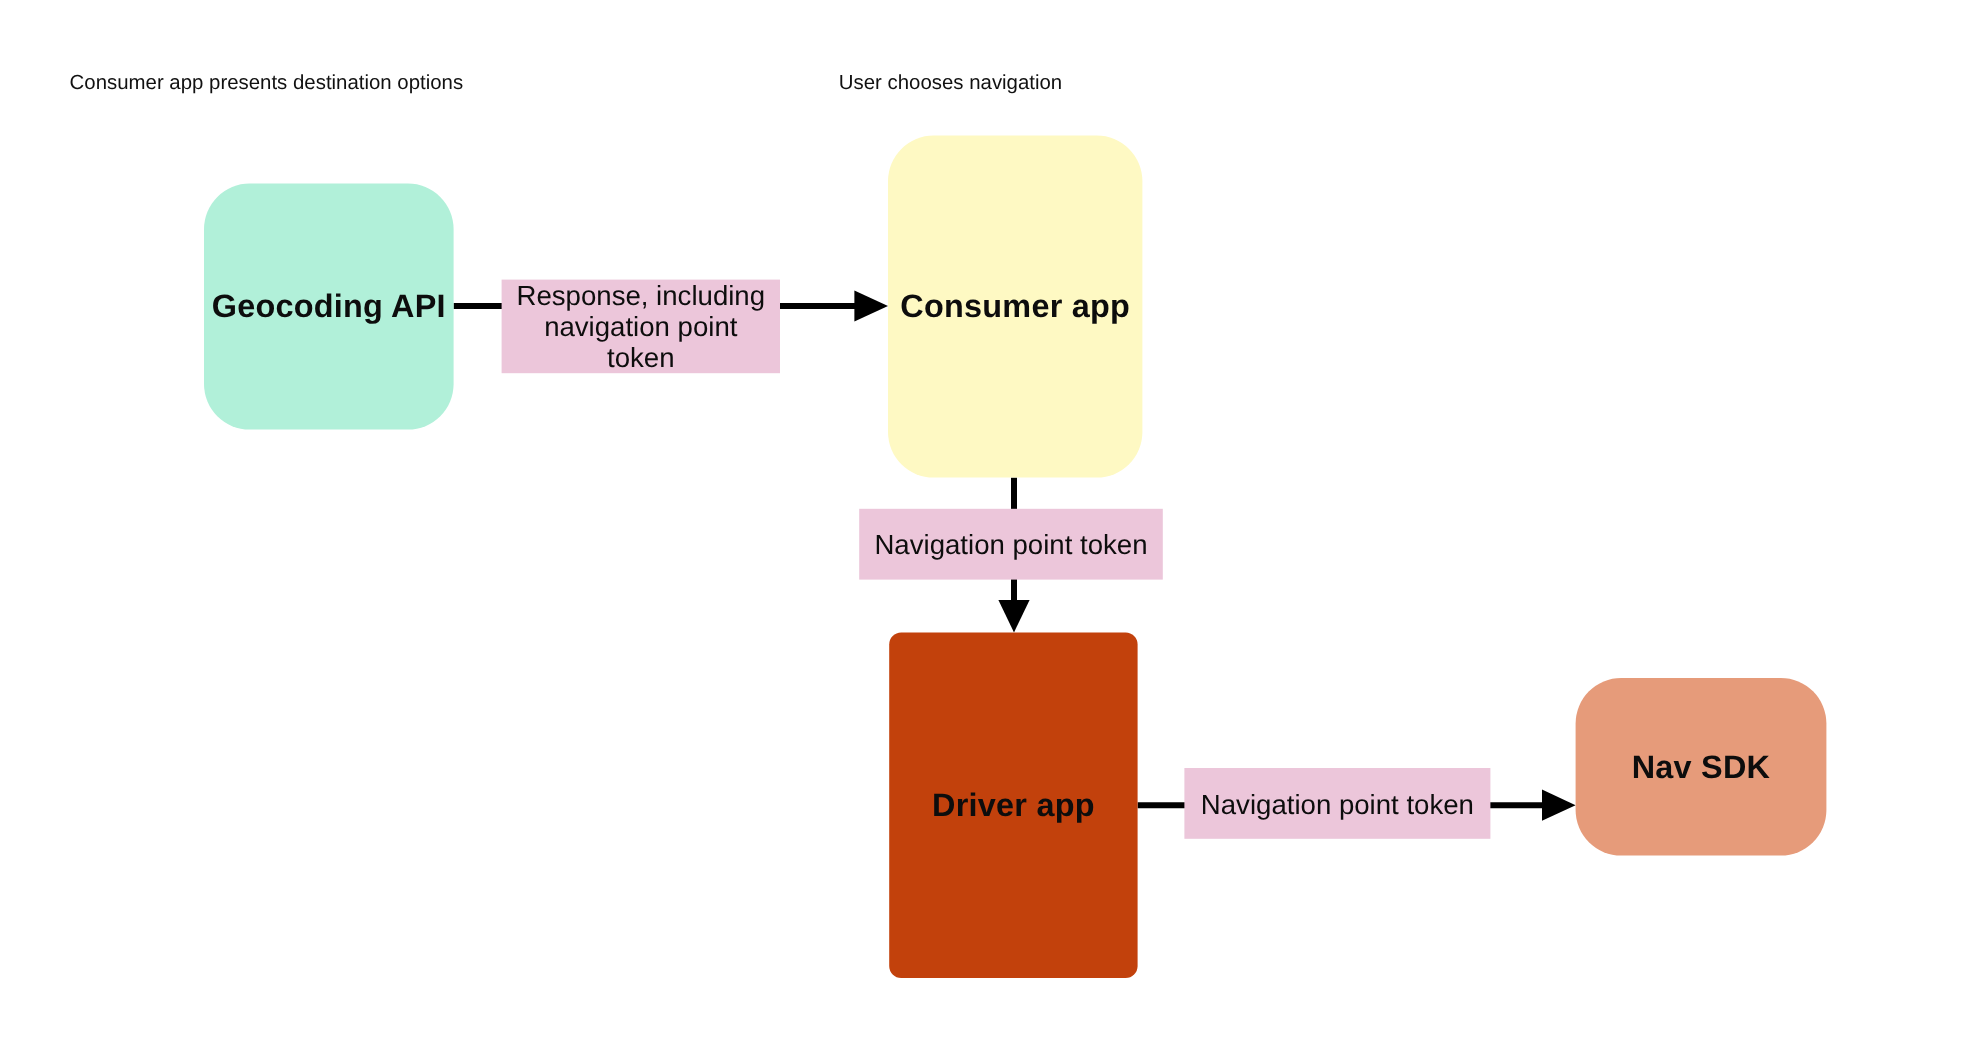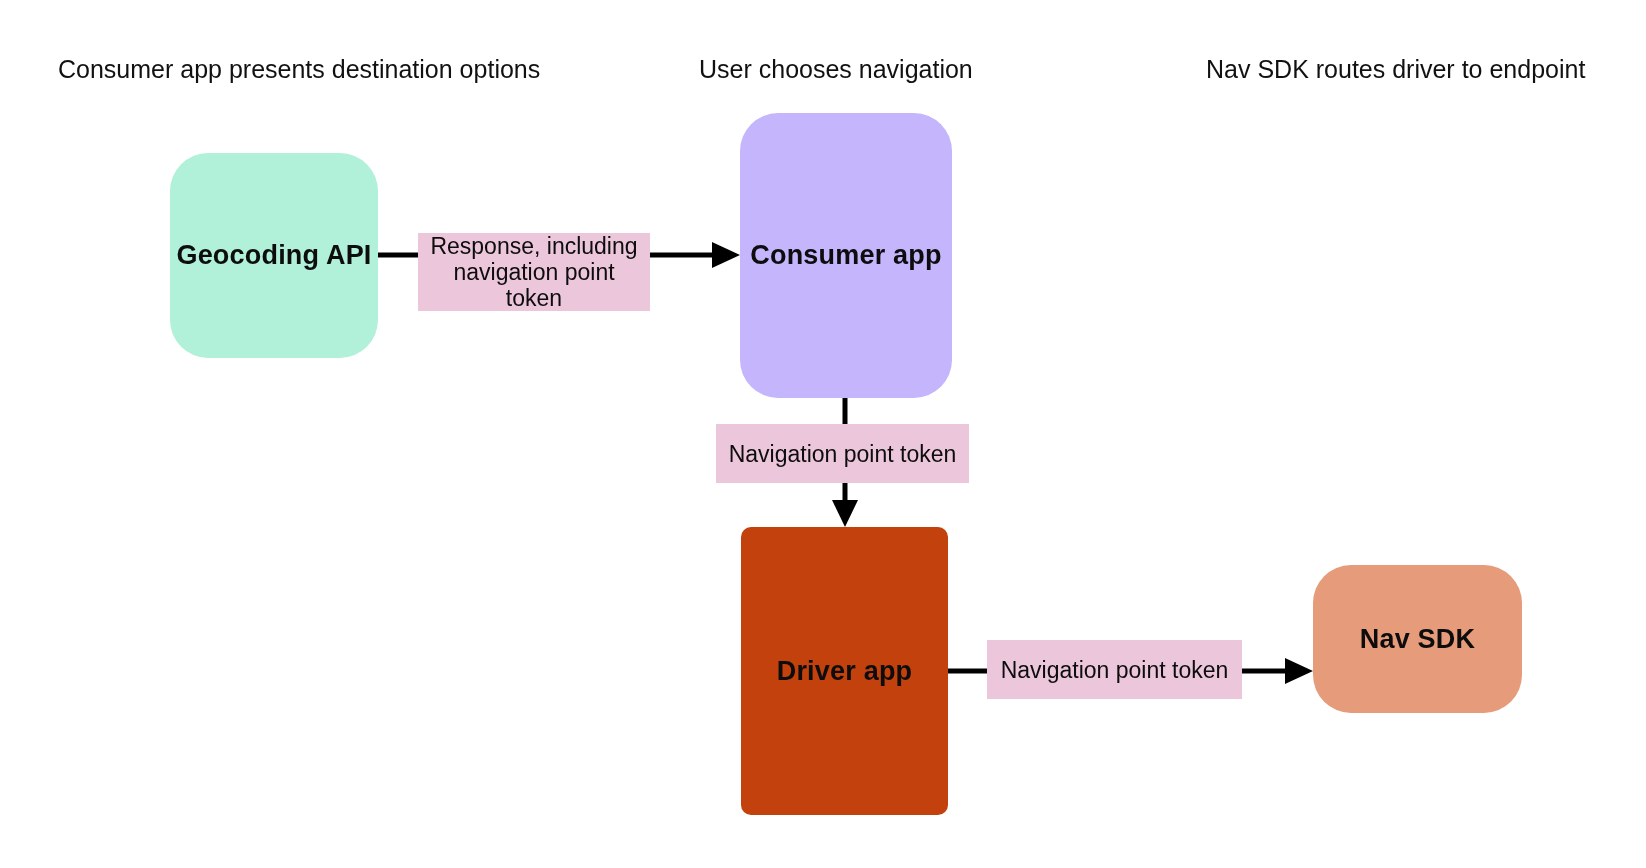--- a/index.html
+++ b/index.html
@@ -12,21 +12,21 @@
     width: 1646px;
     height: 868px;
     background: #ffffff;
     font-family: "Liberation Sans", sans-serif;
     color: #0d0d0d;
     overflow: hidden;
   }
   .stage-label {
     position: absolute;
     top: 55px;
-    font-size: 25px;
+    font-size: 17px;
     line-height: 28px;
     font-weight: 400;
     color: #111111;
     white-space: nowrap;
   }
   .stage-1 { left: 58px; }
   .stage-2 { left: 699px; }
   .stage-3 { left: 1206px; }
 
   .edges-svg {
@@ -73,42 +73,41 @@
   .edge-label-2 { left: 716px; top: 424px; width: 253px; height: 59px; }
   .edge-label-3 { left: 987px; top: 640px; width: 255px; height: 59px; }
 </style>
 </head>
 <body>
 
 <div class="canvas">
 
   <div class="stage-label stage-1">Consumer app presents destination options</div>
   <div class="stage-label stage-2">User chooses navigation</div>
-  <div class="stage-label stage-3">Nav SDK routes driver to endpoint</div>
 
   <svg class="edges-svg" viewBox="0 0 1646 868" xmlns="http://www.w3.org/2000/svg">
 
     <line x1="378" y1="255" x2="420" y2="255" stroke="#000000" stroke-width="5"></line>
     <line x1="648" y1="255" x2="714" y2="255" stroke="#000000" stroke-width="5"></line>
     <polygon points="712,242 740,255 712,268" fill="#000000"></polygon>
 
     <line x1="845" y1="398" x2="845" y2="426" stroke="#000000" stroke-width="5"></line>
     <line x1="845" y1="481" x2="845" y2="502" stroke="#000000" stroke-width="5"></line>
     <polygon points="832,500 858,500 845,527" fill="#000000"></polygon>
 
     <line x1="948" y1="671" x2="989" y2="671" stroke="#000000" stroke-width="5"></line>
     <line x1="1240" y1="671" x2="1287" y2="671" stroke="#000000" stroke-width="5"></line>
     <polygon points="1285,658 1313,671 1285,684" fill="#000000"></polygon>
   </svg>
 
   <div class="node node-geocoding" style="background-color: rgb(177, 240, 217);">
     <span class="node-label">Geocoding API</span>
   </div>
 
-  <div class="node node-consumer" style="background-color: #c4b5fd;">
+  <div class="node node-consumer" style="background-color: #fef9c3;">
     <span class="node-label">Consumer app</span>
   </div>
 
   <div class="node node-driver" style="background-color: #c2410c; border-radius: 10px;">
     <span class="node-label">Driver app</span>
   </div>
 
   <div class="node node-navsdk" style="background-color: rgb(230, 155, 122);">
     <span class="node-label">Nav SDK</span>
   </div>

